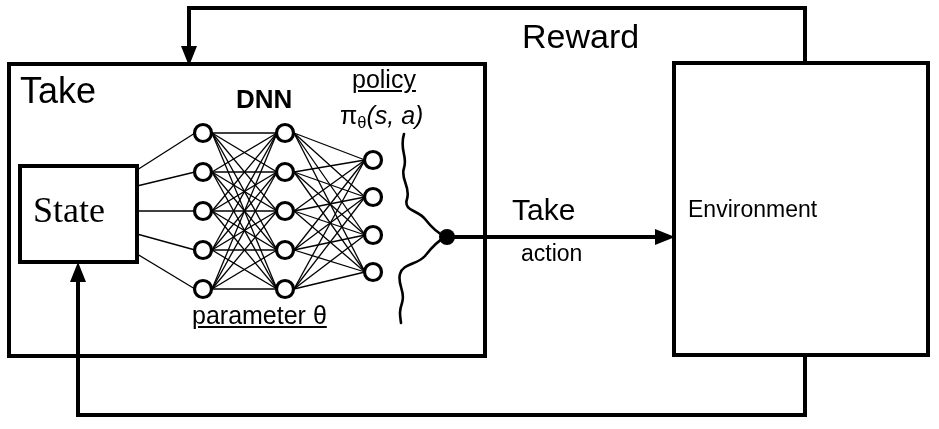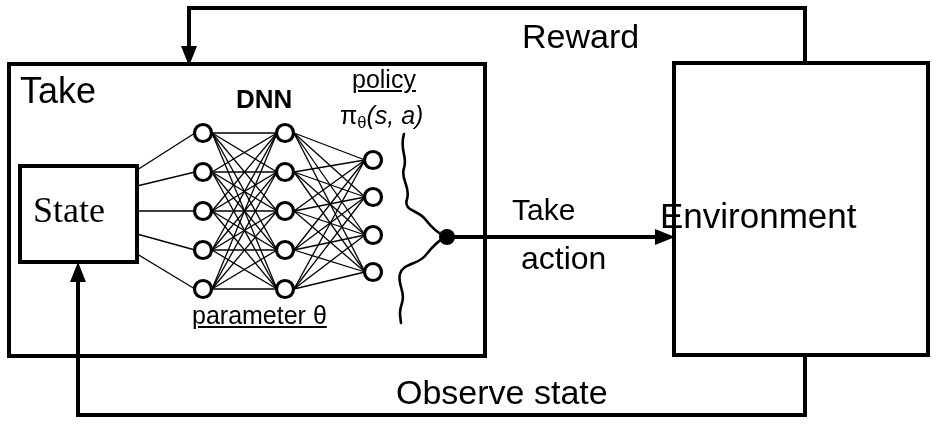--- a/index.html
+++ b/index.html
@@ -59,24 +59,24 @@
     white-space: nowrap;
     line-height: 1;
   }
   #label-agent     { left: 20px;  top: 73px;  font-size: 36px; }
   #label-state     { left: 33px;  top: 192px; font-size: 36px; font-family: Liberation Serif, serif; }
   #label-dnn       { left: 236px; top: 86px;  font-size: 26px; font-weight: bold; }
   #label-policy    { left: 352px; top: 67px;  font-size: 25px; text-decoration: underline; }
   #label-pi        { left: 340px; top: 103px; font-size: 25px; }
   #label-parameter { left: 192px; top: 303px; font-size: 25px; text-decoration: underline; }
   #label-take      { left: 512px; top: 195px; font-size: 30px; }
-  #label-action    { left: 521px; top: 242px; font-size: 32px; }
+  #label-action    { left: 521px; top: 242px; font-size: 23px; }
   #label-reward    { left: 522px; top: 19px;  font-size: 34px; }
   #label-observe   { left: 396px; top: 375px; font-size: 34px; }
-  #label-environment { left: 660px; top: 198px; font-size: 35px; }
+  #label-environment { left: 688px; top: 198px; font-size: 23px; }
   .sub {
     font-size: 0.66em;
     vertical-align: -0.22em;
   }
   .ital {
     font-style: italic;
     text-align: right;
   }
 </style>
 </head>
@@ -214,17 +214,16 @@
   <div class="lbl" id="label-dnn">DNN</div>
   <div class="lbl" id="label-parameter">parameter θ</div>
 
   <div class="lbl" id="label-policy">policy</div>
   <div class="lbl" id="label-pi"><span>π</span><span class="sub">θ</span><span class="ital">(s, a)</span></div>
 
   <div class="lbl" id="label-take">Take</div>
   <div class="lbl" id="label-action">action</div>
 
   <div class="lbl" id="label-reward">Reward</div>
-  <div class="lbl" id="label-observe">Observe state</div>
 
   <div class="lbl" id="label-environment">Environment</div>
 
 </div>
 
 </body></html>

